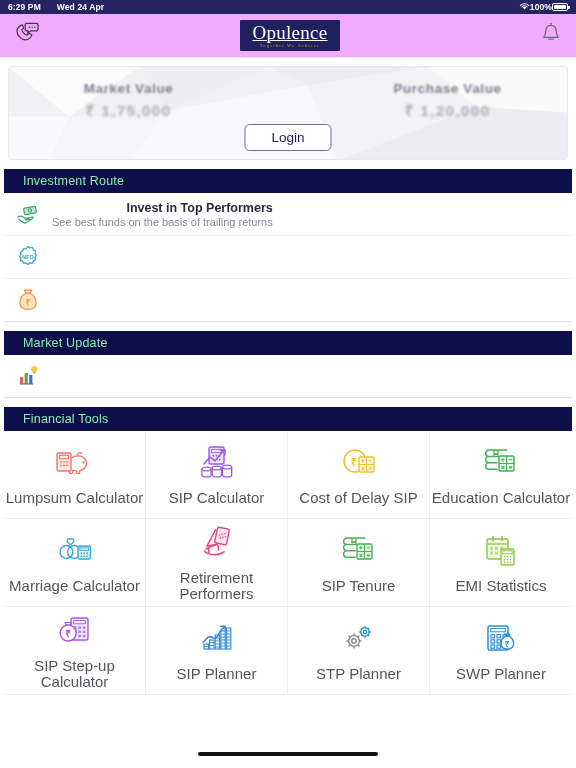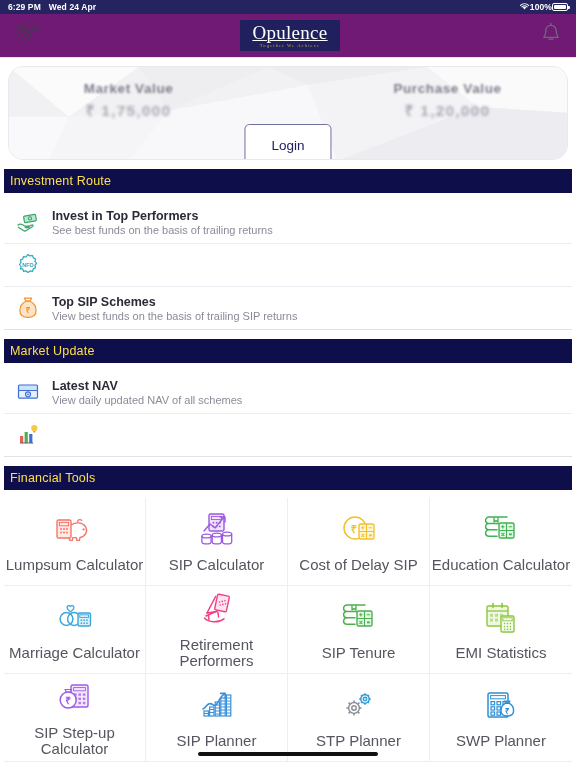--- a/index.html
+++ b/index.html
@@ -11,79 +11,79 @@
   }
   .screen { width: 576px; height: 768px; position: relative; background:#fff; display:flex; flex-direction:column; }
 
   
   .statusbar {
     height: 14px; background: #252460; color:#ffffff;
     display:flex; align-items:center; justify-content:space-between;
     padding: 0 8px; font-size: 8.5px; font-weight:600; letter-spacing:.1px;
     flex: 0 0 14px;
   }
-  .sb-left { display:flex; align-items:center; gap:8px; }
+  .sb-left { display:flex; align-items:center; gap:16px; }
   .sb-right { display:flex; align-items:center; }
   .wifi-ico { display:inline-block; }
   .batt { width:16px; height:8px; border:1px solid #fff; border-radius:2px; position:relative; display:inline-block; }
   .batt:after { content:""; position:absolute; right:-2.5px; top:2px; width:1.5px; height:3px; background:#fff; border-radius:0 1px 1px 0; }
   .batt i { position:absolute; left:1px; top:1px; bottom:1px; width:12px; background:#fff; border-radius:1px; display:block; }
 
   
   .appbar {
-    height: 44px; background:#701a75; display:flex; align-items:center;
+    height: 44px; background:#f0abfc; display:flex; align-items:center;
     justify-content:space-between; padding: 0 14px; border-bottom:1px solid #e6e6ec;
     flex: 0 0 44px;
   }
   .logo-box {
     background:#20205e; padding: 3px 12px 2px; border-radius:1px;
     display:flex; flex-direction:column; align-items:center; line-height:1;
   }
   .logo-word {
     color:#ffffff; font-family:"Liberation Serif", serif; font-size:19px;
     letter-spacing:.3px; text-decoration:underline; text-underline-offset:1px;
     text-decoration-thickness:1px;
   }
   .logo-tag { color:#c9a24a; font-size:4.6px; letter-spacing:1.1px; margin-top:2px; font-family:"Liberation Serif", serif; }
 
   
   .hero {
-    margin: 8px 8px 0; height: 94px; border:1px solid #e8e8ee; border-radius:15px;
+    margin: 8px 8px 0; height: 94px; border:1px solid #e8e8ee; border-radius:4px;
     position: relative; overflow:hidden;
     background: #f2f2f4;
     flex: 0 0 94px;
   }
   .hero-poly { position:absolute; inset:0; }
   .hero-row { position:absolute; left:0; right:0; top:14px; display:flex; }
   .hero-col { flex:1; text-align:center; }
   .hero-col.left { padding-right:40px; }
   .hero-col.right { padding-left:40px; }
   .hero-label {
     font-size:13.5px; color:#5b5b6b; font-weight:600; letter-spacing:.6px;
     filter: blur(0.9px); opacity:.78;
   }
   .hero-value {
     font-size:15.5px; color:#9c9cac; font-weight:700; letter-spacing:1.2px; margin-top:3px;
     filter: blur(1.7px); opacity:.85;
   }
   .login-btn {
     position:absolute; left:50%; transform:translateX(-50%); top:57px;
     background:#ffffff; border:1px solid #6f6f9c; border-radius:5px;
-    color:#20205e; font-size:13.5px; padding:13px 26px; cursor:pointer;
+    color:#20205e; font-size:13.5px; padding:5px 26px; cursor:pointer;
     font-family:"Liberation Sans", sans-serif;
   }
 
   
   .sec-head {
-    background:#0e0e4a; color:#fde047; font-size:12.5px; padding:5px 6px;
-    margin: 9px 4px 8px; letter-spacing:.2px;
-  }
-
-  
-  .list { margin: 0 4px; background:#fff; }
+    background:#0e0e4a; color:#86efac; font-size:12.5px; padding:5px 19px;
+    margin: 9px 4px 0; letter-spacing:.2px;
+  }
+
+  
+  .list { margin: 0 4px; background:#fff;text-align:right; }
   .row {
     display:flex; align-items:center; gap:10px; padding: 7px 10px;
     border-bottom:1px solid #ececf2; cursor:pointer;
   }
   .row:last-child { border-bottom:1px solid #e2e2ea; }
   .row-ico { width:28px; height:28px; flex:0 0 28px; display:flex; align-items:center; justify-content:center; }
   .row-txt { display:flex; flex-direction:column; gap:1px; }
   .row-title { font-size:12.5px; font-weight:700; color:#2b2b38; }
   .row-sub { font-size:11px; color:#8b8b99; }
 
@@ -207,44 +207,26 @@
     </div>
 
     <div class="row">
       <span class="row-ico">
         <svg width="24" height="26" viewBox="0 0 24 26">
           <path d="M8.4 3.2h7.2l-1.6 3h-4z" fill="none" stroke="#f0912f" stroke-width="1.2" stroke-linejoin="round"></path>
           <path d="M10 6.2c-3.4 1.4-6.1 5.2-6.1 9.6 0 4 2.6 6.6 8.1 6.6s8.1-2.6 8.1-6.6c0-4.4-2.7-8.2-6.1-9.6z" fill="#fde3c6" stroke="#f0912f" stroke-width="1.2"></path>
           <text x="12" y="18" font-family="Liberation Sans, sans-serif" font-size="8" fill="#f0912f" text-anchor="middle" font-weight="700">₹</text>
         </svg>
       </span>
-      <span class="row-txt">
-        <span class="row-title">Top SIP Schemes</span>
-        <span class="row-sub">View best funds on the basis of trailing SIP returns</span>
-      </span>
     </div>
   </div>
 
   <div class="sec-head">Market Update</div>
   <div class="list">
 
-    <div class="row">
-      <span class="row-ico">
-        <svg width="26" height="22" viewBox="0 0 26 22">
-          <rect x="3.5" y="4" width="19" height="6.2" rx="1" fill="#cfe0fb" stroke="#3d6fd6" stroke-width="1.2"></rect>
-          <rect x="3.5" y="9.5" width="19" height="7.6" rx="1.2" fill="#e8f0fe" stroke="#3d6fd6" stroke-width="1.2"></rect>
-          <circle cx="13" cy="13.3" r="2.5" fill="none" stroke="#3d6fd6" stroke-width="1.2"></circle>
-          <circle cx="13" cy="13.3" r=".9" fill="#3d6fd6"></circle>
-        </svg>
-      </span>
-      <span class="row-txt">
-        <span class="row-title">Latest NAV</span>
-        <span class="row-sub">View daily updated NAV of all schemes</span>
-      </span>
-    </div>
 
     <div class="row">
       <span class="row-ico">
         <svg width="24" height="24" viewBox="0 0 24 24">
           <rect x="4" y="13" width="3.2" height="7" fill="#ef5c5c"></rect>
           <rect x="8.6" y="9" width="3.2" height="11" fill="#4caf50"></rect>
           <rect x="13.2" y="11" width="3.2" height="9" fill="#3d6fd6"></rect>
           <path d="M4 20h13.2" stroke="#6b6b76" stroke-width="1.1"></path>
           <circle cx="18.3" cy="5.2" r="3.1" fill="#f7c948"></circle>
           <rect x="17.1" y="8.1" width="2.4" height="1.5" rx=".6" fill="#d9a72a"></rect>

